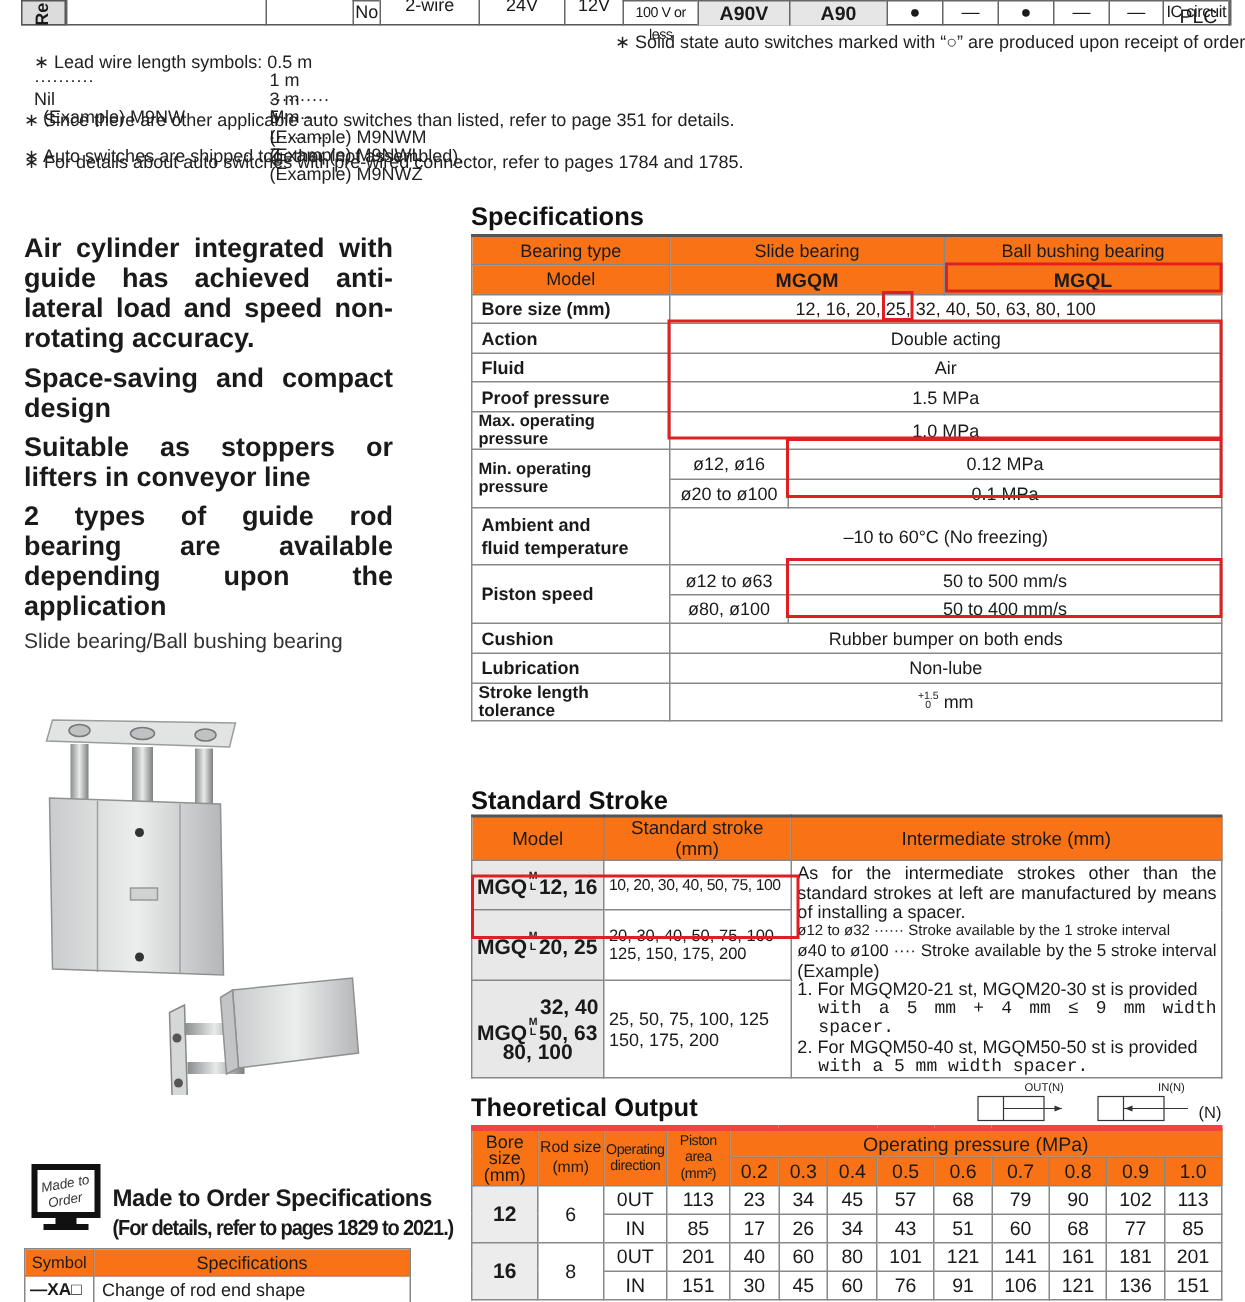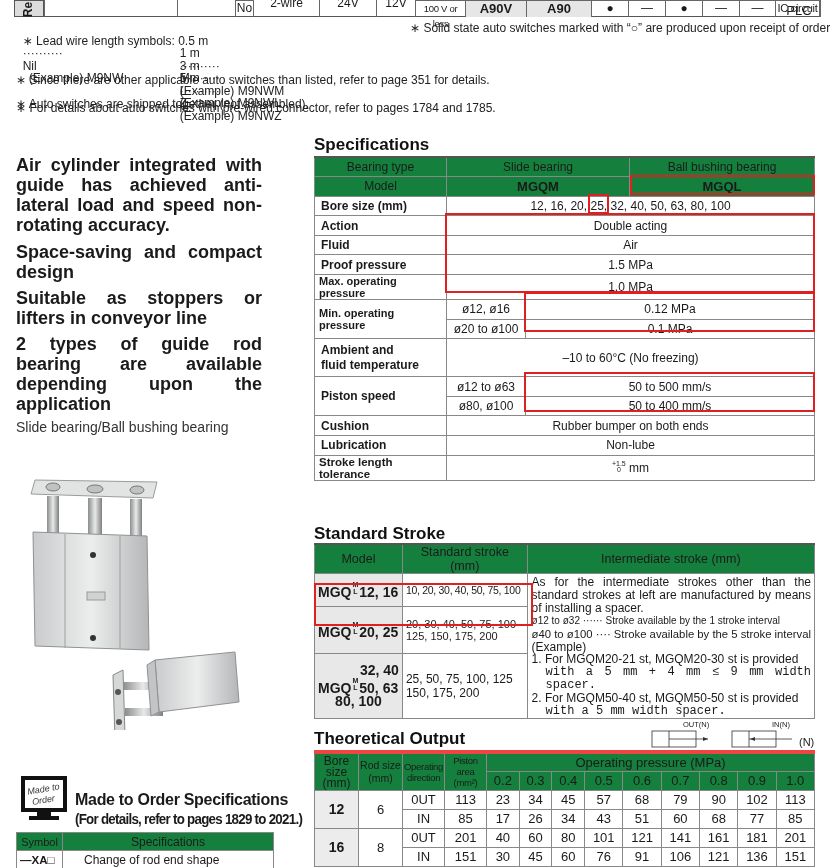--- a/index.html
+++ b/index.html
@@ -22,21 +22,21 @@
   
   .feature { left: 16px; width: 246px; font-size: 18px; font-weight: bold; line-height: 20px; text-align: justify; text-align-last: left; color: #1a1a1a; }
   .feature-sub { left: 16px; font-size: 14px; color: #333; }
 
   
   .sec-title { font-size: 17px; font-weight: bold; color: #111; }
 
   
   table { border-collapse: collapse; font-size: 12px; }
   td, th { border: 1px solid #888; padding: 0 3px; font-weight: normal; }
-  .hdr { background: #15803d; margin-left: 16px; }
+  .hdr { background: #f97316; margin-left: 16px; }
   .center { text-align: center; }
   .b { font-weight: bold; }
 
   #spec-table { left: 314px; top: 156px; width: 501px; border-top: 2px solid #555; border-right: 1.5px solid #777; border-bottom: 1.5px solid #777; }
   #spec-table td { height: 19.6px; }
   #spec-table td.label { font-weight: bold; width: 132px; padding-left: 6px; font-size: 12px; }
   .redbox { position: absolute; border: 2px solid #e02020; pointer-events: none; }
 
   #stroke-table { left: 314px; top: 543px; width: 501px; border-top: 2px solid #555; border-right: 1.5px solid #777; border-bottom: 1.5px solid #777; }
   #stroke-table td { vertical-align: middle; }
@@ -428,16 +428,16 @@
 <div class="abs" style="left:75px;top:791px;font-size:16px;font-weight:bold;letter-spacing:-0.3px;">Made to Order Specifications</div>
 <div class="abs" style="left:75px;top:811px;font-size:14.5px;font-weight:bold;letter-spacing:-0.8px;transform:scaleX(0.92);transform-origin:left;">(For details, refer to pages 1829 to 2021.)</div>
 <table id="mto-table" class="abs">
   <tbody>
       <tr>
     <td class="hdr center" style="width:46px;font-size:11px">Symbol</td>
     <td class="hdr center">Specifications</td>
   </tr>
   <tr>
     <td class="b" style="font-size:11.5px">—XA□</td>
-    <td style="padding-left:21px">Change of rod end shape</td>
+    <td style="padding-left:5px">Change of rod end shape</td>
   </tr>
 </tbody>
   </table>
 
 </body></html>

